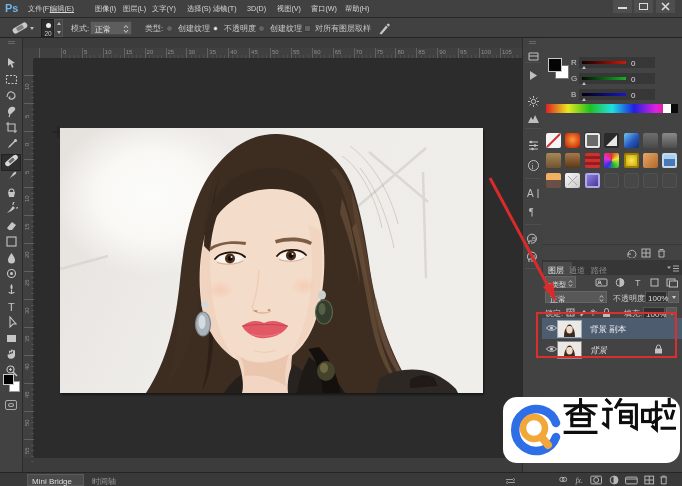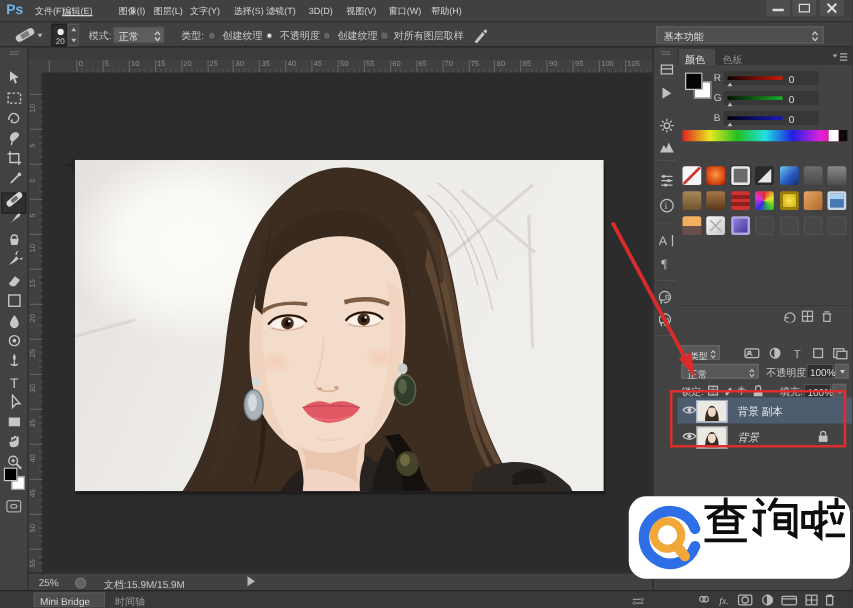--- a/index.html
+++ b/index.html
@@ -69,26 +69,20 @@
     <span class="abs" style="left:224px;top:5px;font-size:8px;color:#c9c9c9;">不透明度</span>
     <span class="abs" style="left:258px;top:7px;width:7px;height:7px;border-radius:50%;background:#636363;border:1px solid #3a3a3a;"></span>
     <span class="abs" style="left:270px;top:5px;font-size:8px;color:#c9c9c9;">创建纹理</span>
     <span class="abs" style="left:304px;top:7px;width:7px;height:7px;background:#636363;border:1px solid #3a3a3a;"></span>
     <span class="abs" style="left:315px;top:5px;font-size:8px;color:#c9c9c9;">对所有图层取样</span>
     <svg class="abs" style="left:378px;top:4px;" width="13" height="13" viewBox="0 0 13 13">
       <path d="M1.5 11.5 L8 3.5 L9.8 5.3 L3.5 12.5 Z" fill="#c4c4c4"></path>
       <path d="M8.6 2.8 l1.9 1.9 l0.9-0.9 a1.35 1.35 0 0 0 -1.9-1.9 z" fill="#c4c4c4"></path>
     </svg>
 
-    <div class="abs" style="left:525px;top:2.5px;width:134px;height:14px;background:#4f4f4f;border:1px solid #5d5d5d;">
-      <span class="abs" style="left:5px;top:2px;font-size:8px;color:#dcdcdc;">基本功能</span>
-      <svg class="abs" style="right:3px;top:3px;" width="6" height="8" viewBox="0 0 6 8">
-          <path d="M1 3 L3 0.5 L5 3 M1 5 L3 7.5 L5 5" stroke="#ccc" stroke-width="1" fill="none"></path>
-        </svg>
-    </div>
   </div>
 
   <div class="abs" style="left:0;top:38px;width:23px;height:434px;background:#424242;border-right:1px solid #2b2b2b;" id="toolbar">
     <div class="abs" style="left:8px;top:3px;width:7px;height:3px;border-top:1px solid #666;border-bottom:1px solid #666;"></div>
     <div class="abs" style="left:1px;top:116px;width:20px;height:17px;background:#2f2f2f;border:1px solid #222;"></div>
   <div style="position: absolute; left: 5px; top: 17.5px; width: 13px; height: 13px;"><svg width="13" height="13" viewBox="0 0 13 13">
           <g stroke="#c6c6c6" stroke-width="1.1" fill="none">
             <path d="M3 1 L3 9 L5.5 7 L7 11 L8.5 10 L7 6.5 L10 6 Z" fill="#c6c6c6" stroke="none"></path>
           </g>
         </svg></div>
@@ -532,26 +526,20 @@
       <path d="M249 229 C261 238 276 250 285 265 L237 265 C239 252 243 240 249 229 Z" fill="#1d1916"></path>
       <path d="M248 221 C255 230 261 244 263 265 L281 265 C277 246 269 229 259 219 Z" fill="#14100e"></path>
       <ellipse cx="266" cy="243" rx="9" ry="10" fill="#46432c"></ellipse>
       <ellipse cx="264" cy="240" rx="4" ry="5" fill="#6d6a42"></ellipse>
 
       <path d="M320 250 C336 241 356 239 372 245 C382 249 390 255 396 261 L398 265 L316 265 Z" fill="#2e2824"></path>
       <path d="M350 252 C358 246 368 246 374 250 L378 258 L350 260 Z" fill="#1f1a17"></path>
     </svg>
   </div>
 
-  <div class="abs" style="left:23px;top:458px;width:499px;height:14px;background:#414141;border-top:1px solid #2b2b2b;">
-    <span class="abs" style="left:8px;top:3px;font-size:8px;color:#c9c9c9;">25%</span>
-    <span class="abs" style="left:37px;top:2.5px;width:9px;height:9px;border-radius:50%;background:#606060;border:1px solid #777;"></span>
-    <span class="abs" style="left:60px;top:3px;font-size:8px;color:#c9c9c9;">文档:15.9M/15.9M</span>
-    <span class="abs" style="left:175px;top:2px;width:0;height:0;border-top:4px solid transparent;border-bottom:4px solid transparent;border-left:6px solid #b9b9b9;"></span>
-  </div>
 
   <div class="abs" style="left:0;top:472px;width:682px;height:14px;background:#393939;border-top:1px solid #252525;z-index:30;">
     <div class="abs" style="left:27px;top:1px;width:57px;height:12px;background:#4b4b4b;border:1px solid #5a5a5a;">
       <span class="abs" style="left:4px;top:1.5px;font-size:8px;color:#dcdcdc;">Mini Bridge</span>
     </div>
     <span class="abs" style="left:92px;top:3px;font-size:8px;color:#9a9a9a;">时间轴</span>
     <svg class="abs" style="left:506px;top:5px;" width="9" height="6" viewBox="0 0 9 6">
         <path d="M0 1.5 h7 M2 4.5 h7" stroke="#9a9a9a" stroke-width="1"></path>
         <path d="M7 0 l2 1.5 l-2 1.5 M2 3 l-2 1.5 l2 1.5" fill="none" stroke="#9a9a9a" stroke-width="0.8"></path>
       </svg>
@@ -617,30 +605,20 @@
         </svg></div>
       <div style="position: absolute; left: 2px; top: 24px; width: 16px; height: 1px; background: rgb(56, 56, 56); border-bottom: 1px solid rgb(78, 78, 78);"></div>
       <div style="position: absolute; left: 2px; top: 90px; width: 16px; height: 1px; background: rgb(56, 56, 56); border-bottom: 1px solid rgb(78, 78, 78);"></div>
       <div style="position: absolute; left: 2px; top: 140px; width: 16px; height: 1px; background: rgb(56, 56, 56); border-bottom: 1px solid rgb(78, 78, 78);"></div>
       <div style="position: absolute; left: 2px; top: 186px; width: 16px; height: 1px; background: rgb(56, 56, 56); border-bottom: 1px solid rgb(78, 78, 78);"></div>
       <div style="position: absolute; left: 2px; top: 230px; width: 16px; height: 1px; background: rgb(56, 56, 56); border-bottom: 1px solid rgb(78, 78, 78);"></div>
     </div>
 
   <div class="abs" style="left:542px;top:38px;width:140px;height:448px;background:#434343;" id="panels">
 
-    <div class="abs" style="left:0;top:0;width:140px;height:14px;background:#363636;">
-      <div class="abs" style="left:1px;top:1px;width:29px;height:13px;background:#4a4a4a;">
-          <span class="abs" style="left:5px;top:3px;font-size:8px;color:#e2e2e2;">颜色</span>
-        </div>
-      <span class="abs" style="left:36px;top:4px;font-size:8px;color:#8f8f8f;">色板</span>
-      <svg class="abs" style="right:4px;top:4px;" width="12" height="7" viewBox="0 0 12 7">
-          <path d="M0 1.5 L2 4 L4 1.5 Z" fill="#aaa"></path>
-          <path d="M6 1 h6 M6 3.5 h6 M6 6 h6" stroke="#aaa" stroke-width="1"></path>
-        </svg>
-    </div>
 
     <div class="abs" style="left:0;top:14px;width:140px;height:68px;background:#434343;">
       <div class="abs" style="left:13px;top:13px;width:14px;height:14px;background:#fdfdfd;border:1px solid #777;"></div>
       <div class="abs" style="left:6px;top:6px;width:14px;height:14px;background:#050505;border:1px solid #c8c8c8;"></div>
       <span class="abs" style="left:29px;top:6px;font-size:8px;color:#c9c9c9;">R</span>
       <div class="abs" style="left:37px;top:5px;width:76px;height:11px;background:#373737;"></div>
       <div class="abs" style="left:40px;top:8.5px;width:44px;height:3.5px;background:linear-gradient(to right,#100000,#d01808);"></div>
       <span class="abs" style="left:40px;top:14px;width:0;height:0;border-left:2.5px solid transparent;border-right:2.5px solid transparent;border-bottom:3.5px solid #bbb;"></span>
       <span class="abs" style="left:89px;top:6.5px;font-size:8px;color:#ddd;">0</span>
       <span class="abs" style="left:29px;top:22px;font-size:8px;color:#c9c9c9;">G</span>
@@ -693,20 +671,31 @@
       <svg class="abs" style="left:84px;top:3px;" width="44" height="10" viewBox="0 0 44 10">
         <g stroke="#b5b5b5" stroke-width="1" fill="none">
           <path d="M2 7 a4 4 0 1 1 1 2 M2 9 v-3 h3"></path>
           <rect x="16" y="1" width="8" height="8"></rect>
             <path d="M20 1 v8 M16 5 h8"></path>
           <path d="M32 3 h7 M33 3 v6 h5 v-6 M33.5 1.5 h4"></path>
         </g>
       </svg>
     </div>
 
+    <div class="abs" style="left:0;top:222px;width:140px;height:15px;background:#363636;">
+      <div class="abs" style="left:1px;top:2px;width:29px;height:13px;background:#4a4a4a;">
+          <span class="abs" style="left:5px;top:3px;font-size:8px;color:#e2e2e2;">图层</span>
+        </div>
+      <span class="abs" style="left:27px;top:5px;font-size:8px;color:#8f8f8f;">通道</span>
+      <span class="abs" style="left:49px;top:5px;font-size:8px;color:#8f8f8f;">路径</span>
+      <svg class="abs" style="right:3px;top:5px;" width="12" height="7" viewBox="0 0 12 7">
+          <path d="M0 1.5 L2 4 L4 1.5 Z" fill="#aaa"></path>
+          <path d="M6 1 h6 M6 3.5 h6 M6 6 h6" stroke="#aaa" stroke-width="1"></path>
+        </svg>
+    </div>
 
     <div class="abs" style="left:0;top:237px;width:140px;height:14px;background:#434343;">
       <div class="abs" style="left:3px;top:1px;width:31px;height:12px;background:#585858;border:1px solid #666;">
         <span class="abs" style="left:2px;top:2.5px;font-size:7px;color:#ddd;">ρ类型</span>
         <svg class="abs" style="right:2px;top:3px;" width="5" height="7" viewBox="0 0 6 8">
             <path d="M1 3 L3 0.5 L5 3 M1 5 L3 7.5 L5 5" stroke="#ccc" stroke-width="1" fill="none"></path>
           </svg>
       </div>
       <svg class="abs" style="left:53px;top:2px;" width="86" height="11" viewBox="0 0 86 11">
         <g stroke="#bdbdbd" stroke-width="1" fill="none">

